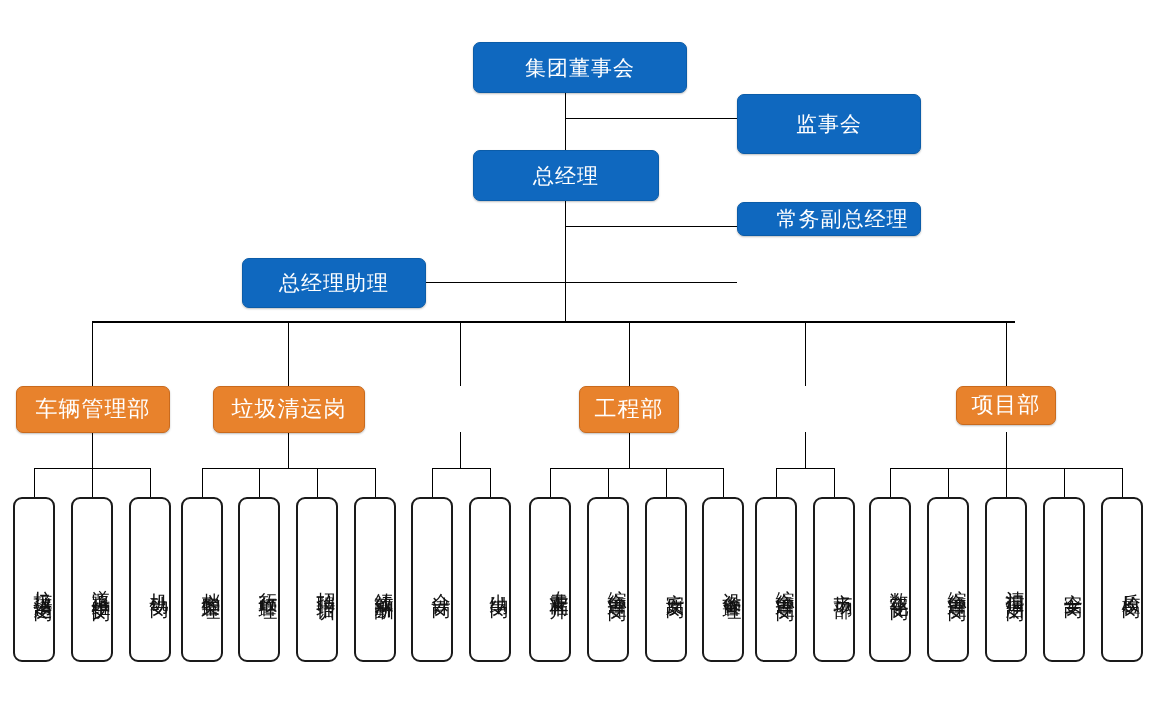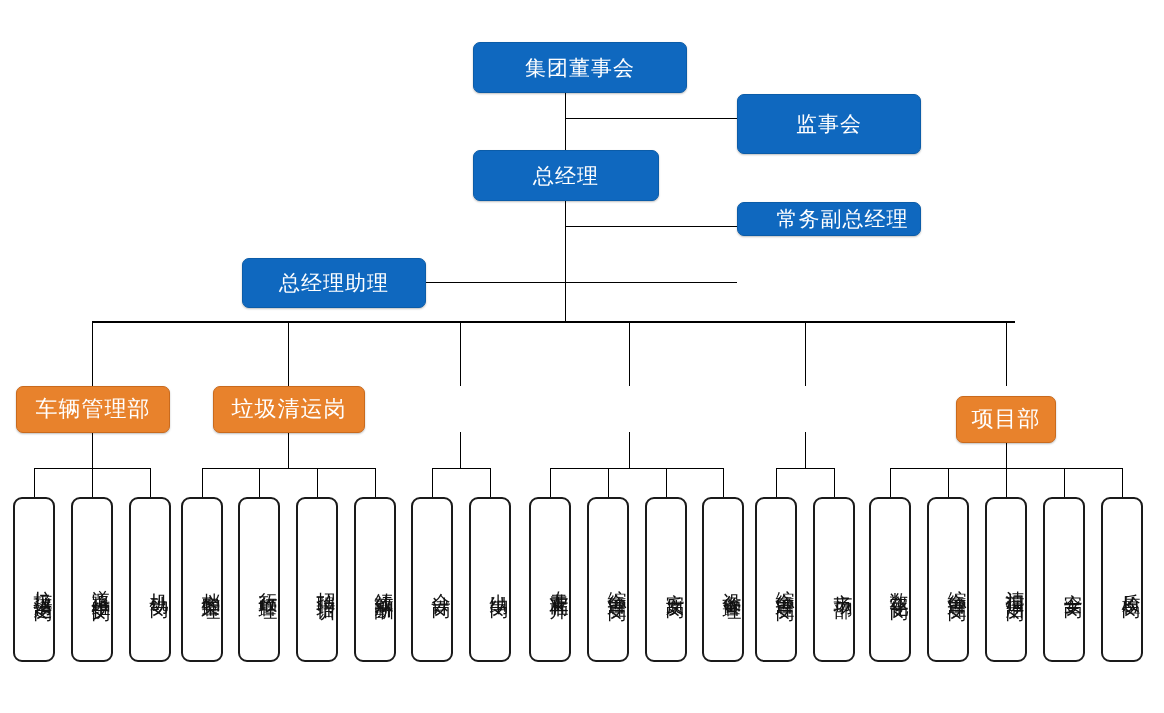--- a/index.html
+++ b/index.html
@@ -128,23 +128,24 @@
   <div class="node blue" style="left:737px;top:202px;width:184px;height:34px;padding-left:27px;">常务副总经理</div>
 
 
   <div class="node blue" style="left:242px;top:258px;width:184px;height:50px;">总经理助理</div>
 
   <div class="node orange" style="left:16px;top:386px;width:154px;height:47px;">车辆管理部</div>
 
   <div class="node orange" style="left:213px;top:386px;width:152px;height:47px;">垃圾清运岗</div>
 
 
+  <div class="node orange" style="left:579px;top:386px;width:100px;height:47px;">工程部</div>
 
 
-  <div class="node orange" style="left:956px;top:386px;width:100px;height:47px;margin-top:10px;">项目部</div>
+  <div class="node orange" style="left:956px;top:386px;width:100px;height:39px;">项目部</div>
 
   <div class="node leaf" style="left:13px;top:497px;width:42px;height:165px;">垃圾清运岗</div>
   <div class="node leaf" style="left:71px;top:497px;width:42px;height:165px;">道路维护岗</div>
   <div class="node leaf" style="left:129px;top:497px;width:42px;height:165px;">机动岗</div>
 
   <div class="node leaf" style="left:181px;top:497px;width:42px;height:165px;">档案管理</div>
   <div class="node leaf" style="left:238px;top:497px;width:42px;height:165px;">行政管理</div>
   <div class="node leaf" style="left:296px;top:497px;width:42px;height:165px;">招聘培训</div>
   <div class="node leaf" style="left:354px;top:497px;width:42px;height:165px;">绩效薪酬</div>
 

